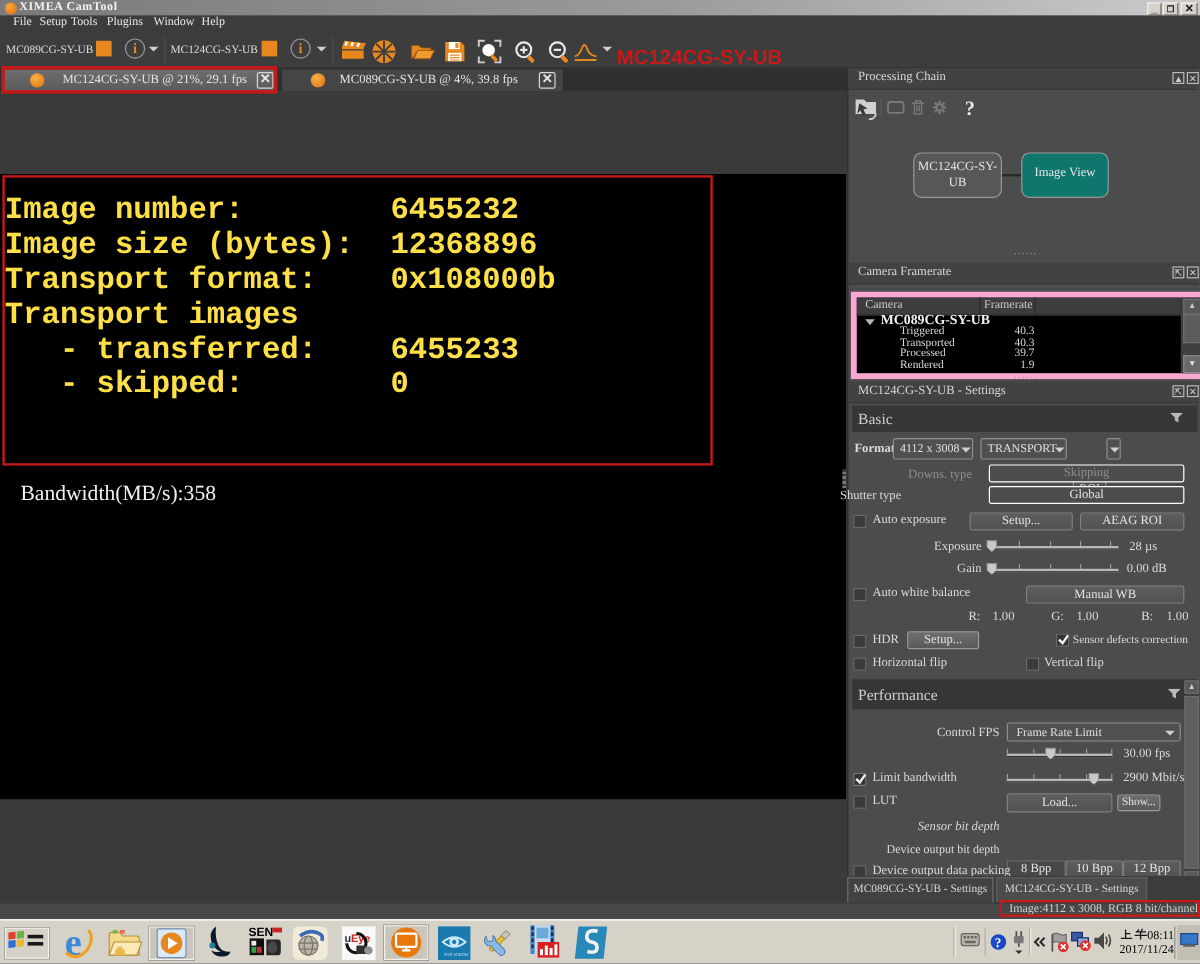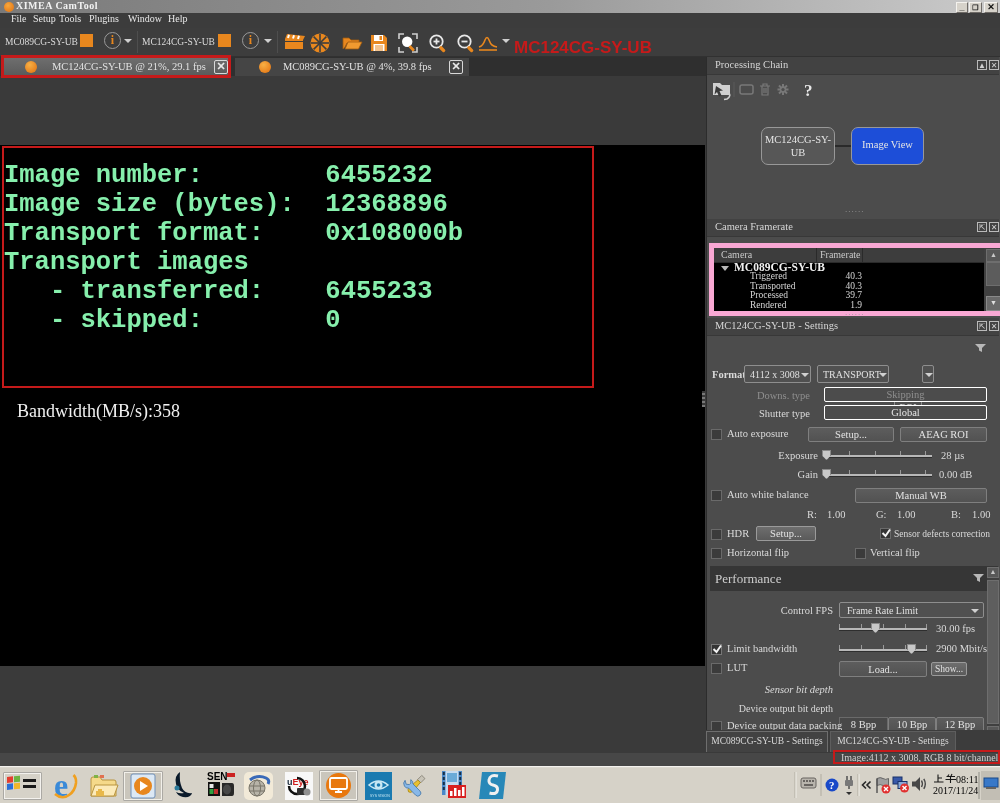--- a/index.html
+++ b/index.html
@@ -19,21 +19,21 @@
   .osq{width:13px;height:13px;background:#e8871e;top:6px;}
   .tsep{width:1px;height:22px;background:#4e4e4e;top:3px;}
   
   #tabbar{left:0;top:57px;width:706px;height:19px;background:#2f2f2f;}
   .tab{top:1px;height:18px;}
   .tabdot{position:absolute;width:12px;height:12px;border-radius:50%;background:radial-gradient(circle at 38% 32%,#f7b045,#e8821e 70%);top:3px;}
   .tabx{position:absolute;width:12px;height:12px;border:1px solid #d8d8d8;border-radius:2px;top:2px;color:#e8e8e8;font-size:11px;line-height:11px;text-align:center;font-weight:bold;}
   .tabtext{position:absolute;color:#e2e2e2;font-size:10.5px;top:3px;white-space:nowrap;}
   
   #blackimg{left:0;top:145px;width:705px;height:521px;background:#000;}
-  #overlaytext{left:4px;top:161px;color:#86efac;font-family:"Liberation Mono",monospace;font-weight:bold;font-size:25.5px;line-height:29px;white-space:pre;}
+  #overlaytext{left:4px;top:161px;color:#fde047;font-family:"Liberation Mono",monospace;font-weight:bold;font-size:25.5px;line-height:29px;white-space:pre;}
   #bandwidth{left:17px;top:401px;color:#f0f0f0;font-size:18px;}
   
   #rpanel{left:706px;top:57px;width:294px;height:695px;background:#4c4c4c;border-left:1px solid #2c2c2c;box-sizing:border-box;}
   .phdr{position:absolute;left:1px;width:292px;height:17px;background:#424242;border-bottom:1px solid #383838;color:#d6d6d6;font-size:10.5px;}
   .phdrt{position:absolute;left:8px;top:2px;}
   .phbtn{position:absolute;width:10px;height:10px;border:1px solid #bababa;top:3px;color:#d0d0d0;font-size:8px;line-height:9px;text-align:center;box-sizing:border-box;}
   .sect{position:absolute;left:3px;width:288px;background:#363636;color:#cecece;font-size:13px;}
   .funnel{position:absolute;width:11px;height:8px;}
   .row-label{position:absolute;color:#dadada;font-size:10.5px;white-space:nowrap;}
   .glabel{color:#8f8f8f !important;}
@@ -208,21 +208,21 @@
           <line x1="70.5" y1="13.5" x2="81.5" y2="13.5"></line>
           <line x1="72" y1="9.5" x2="80" y2="17.5"></line>
           <line x1="80" y1="9.5" x2="72" y2="17.5"></line>
         </g>
         <circle cx="76" cy="13.5" r="1.6" fill="#4c4c4c"></circle>
       </g>
     <text x="97" y="20" font-family="Liberation Serif" font-size="17" font-weight="bold" fill="#e8e8e8">?</text>
   </svg>
   <div class="abs" style="left:761px;top:127px;width:74px;height:38px;background:#575757;border:1.5px solid #989898;border-radius:7px;box-sizing:border-box;color:#e4e4e4;font-size:10.5px;text-align:center;line-height:13px;padding-top:5px;">MC124CG-SY-<br>UB</div>
   <div class="abs" style="left:835px;top:145px;width:16px;height:2px;background:#2a2a2a;"></div>
-  <div class="abs" style="left:851px;top:127px;width:73px;height:38px;background:#1d4ed8;border:1.5px solid #989898;border-radius:7px;box-sizing:border-box;color:#e4e4e4;font-size:10.5px;text-align:center;line-height:33px;">Image View</div>
+  <div class="abs" style="left:851px;top:127px;width:73px;height:38px;background:#0f766e;border:1.5px solid #989898;border-radius:7px;box-sizing:border-box;color:#e4e4e4;font-size:10.5px;text-align:center;line-height:33px;">Image View</div>
   <div class="abs" style="left:845px;top:208px;width:16px;height:3px;color:#9a9a9a;font-size:9px;letter-spacing:1px;line-height:3px;">......</div>
 
   <div class="phdr" style="left:707px;top:219px;">
       <span class="phdrt">Camera Framerate</span>
     <div class="phbtn" style="left:270px;">⇱</div>
       <div class="phbtn" style="left:282px;">✕</div>
   </div>
   <div class="abs" style="left:709px;top:243px;width:288px;height:63px;background:#000000;border:5px solid #f9a8d4;padding-left:16px;">
     <div style="position:absolute;left:0;top:0;width:270px;height:14px;background:#3d3d3d;border-bottom:1px solid #2a2a2a;">
       <span style="position:absolute;left:7px;top:1px;color:#c8c8c8;font-size:10px;">Camera</span>
@@ -247,36 +247,37 @@
     </div>
   </div>
   <div class="abs" style="left:845px;top:311px;width:16px;height:3px;color:#9a9a9a;font-size:9px;letter-spacing:1px;line-height:3px;">......</div>
 
   <div class="phdr" style="left:707px;top:318px;">
       <span class="phdrt">MC124CG-SY-UB - Settings</span>
     <div class="phbtn" style="left:270px;">⇱</div>
       <div class="phbtn" style="left:282px;">✕</div>
   </div>
 
+  <div class="sect" style="left:710px;top:338px;width:288px;height:22px;line-height:22px;"><span style="margin-left:5px;">Basic</span></div>
   <svg class="abs funnel" style="left:975px;top:344px;" viewBox="0 0 11 8">
       <path d="M0 0 h11 l-4 4 v4 l-3 -1.5 v-2.5 z" fill="#b8b8b8"></path>
     </svg>
 
   <span class="row-label" style="left:712px;top:369px;font-weight:bold;">Format</span>
   <div class="dd" style="left:744px;top:365px;width:67px;height:18px;"><span style="margin-left:5px;line-height:17px;">4112 x 3008</span><div class="ddarrow" style="left:56px;top:7px;"></div></div>
   <div class="dd" style="left:817px;top:365px;width:72px;height:18px;"><span style="margin-left:5px;line-height:17px;">TRANSPORT</span><div class="ddarrow" style="left:61px;top:7px;"></div></div>
   <div class="dd" style="left:894px;top:365px;width:28px;height:18px;text-align:center;line-height:17px;margin-top:33px;">ROI</div>
   <div class="dd" style="left:922px;top:365px;width:12px;height:18px;">
       <div class="ddarrow" style="left:2px;top:7px;"></div>
     </div>
 
   <span class="row-label glabel" style="left:700px;top:390px;width:110px;text-align:right;">Downs. type</span>
   <div class="field" style="left:824px;top:387px;width:163px;height:15px;line-height:14px;color:#8f8f8f;">Skipping</div>
 
-  <span class="row-label" style="left:700px;top:408px;width:110px;text-align:right;">Shutter type</span>
+  <span class="row-label" style="left:700px;top:408px;width:110px;">Shutter type</span>
   <div class="field" style="left:824px;top:405px;width:163px;height:15px;line-height:14px;">Global</div>
 
   <div class="cb" style="left:711px;top:429px;"></div>
   <span class="row-label" style="left:727px;top:428px;">Auto exposure</span>
   <div class="btn" style="left:808px;top:427px;width:86px;height:15px;line-height:14px;">Setup...</div>
   <div class="btn" style="left:900px;top:427px;width:87px;height:15px;line-height:14px;">AEAG ROI</div>
 
   <span class="row-label" style="left:700px;top:450px;width:118px;text-align:right;">Exposure</span>
   <div class="slider-track" style="left:824px;top:455px;width:108px;"></div>
   <span class="tick" style="left:849px;top:451px;"></span>

